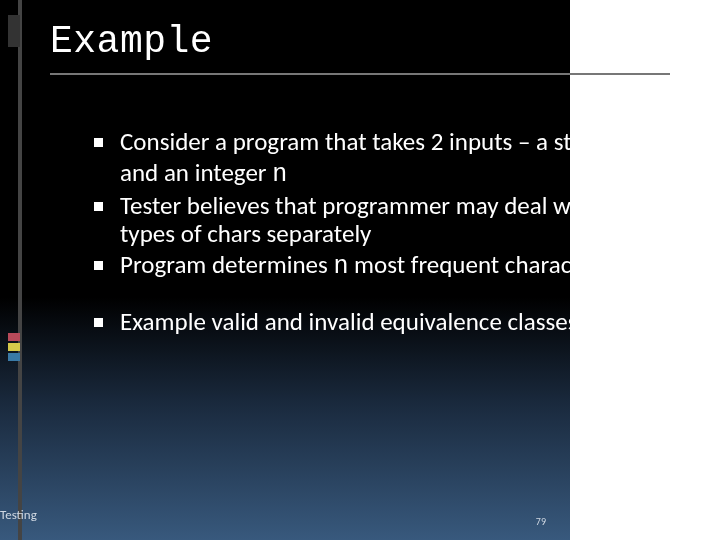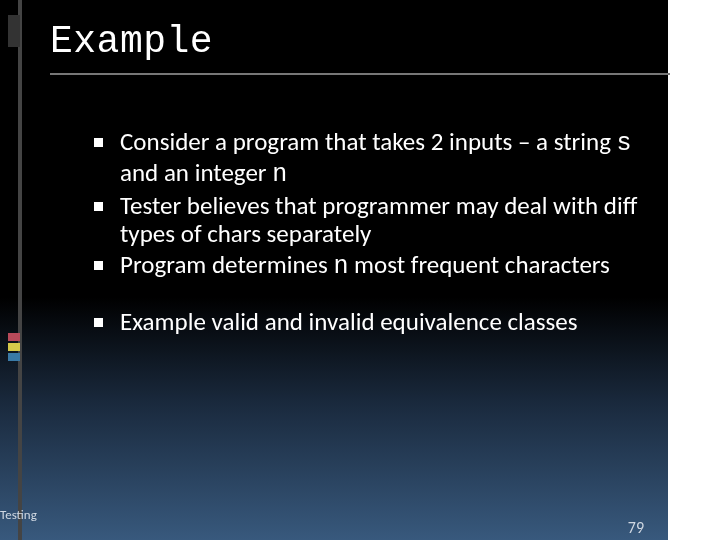--- a/index.html
+++ b/index.html
@@ -5,21 +5,21 @@
   html, body {
     margin: 0;
     padding: 0;
     width: 720px;
     height: 540px;
     overflow: hidden;
     font-family: "Corbel", "Segoe UI", "Candara", "Calibri", sans-serif;
   }
   .slide {
     position: relative;
-    width: 668px;
+    width: 570px;
     height: 540px;
     background: linear-gradient(to bottom, #000000 0%, #000000 55%, #1a2a3e 75%, #38597d 100%);
     color: #ffffff;
   }
   .sidebar-strip {
     position: absolute;
     left: 0;
     top: 0;
     width: 28px;
     height: 540px;
@@ -112,23 +112,23 @@
     position: absolute;
     bottom: 18px;
     left: 0;
     width: 720px;
     text-align: left;
     font-size: 13px;
     color: #d0d8e2;
   }
   .footer-page {
     position: absolute;
-    bottom: 3px;
+    bottom: 12px;
     right: 24px;
-    font-size: 16px;
+    font-size: 10px;
     color: #d0d8e2;
   }
 </style>
 </head>
 <body>
 
 <div class="slide">
 
   <div class="sidebar-strip">
     <div class="strip-line"></div>

